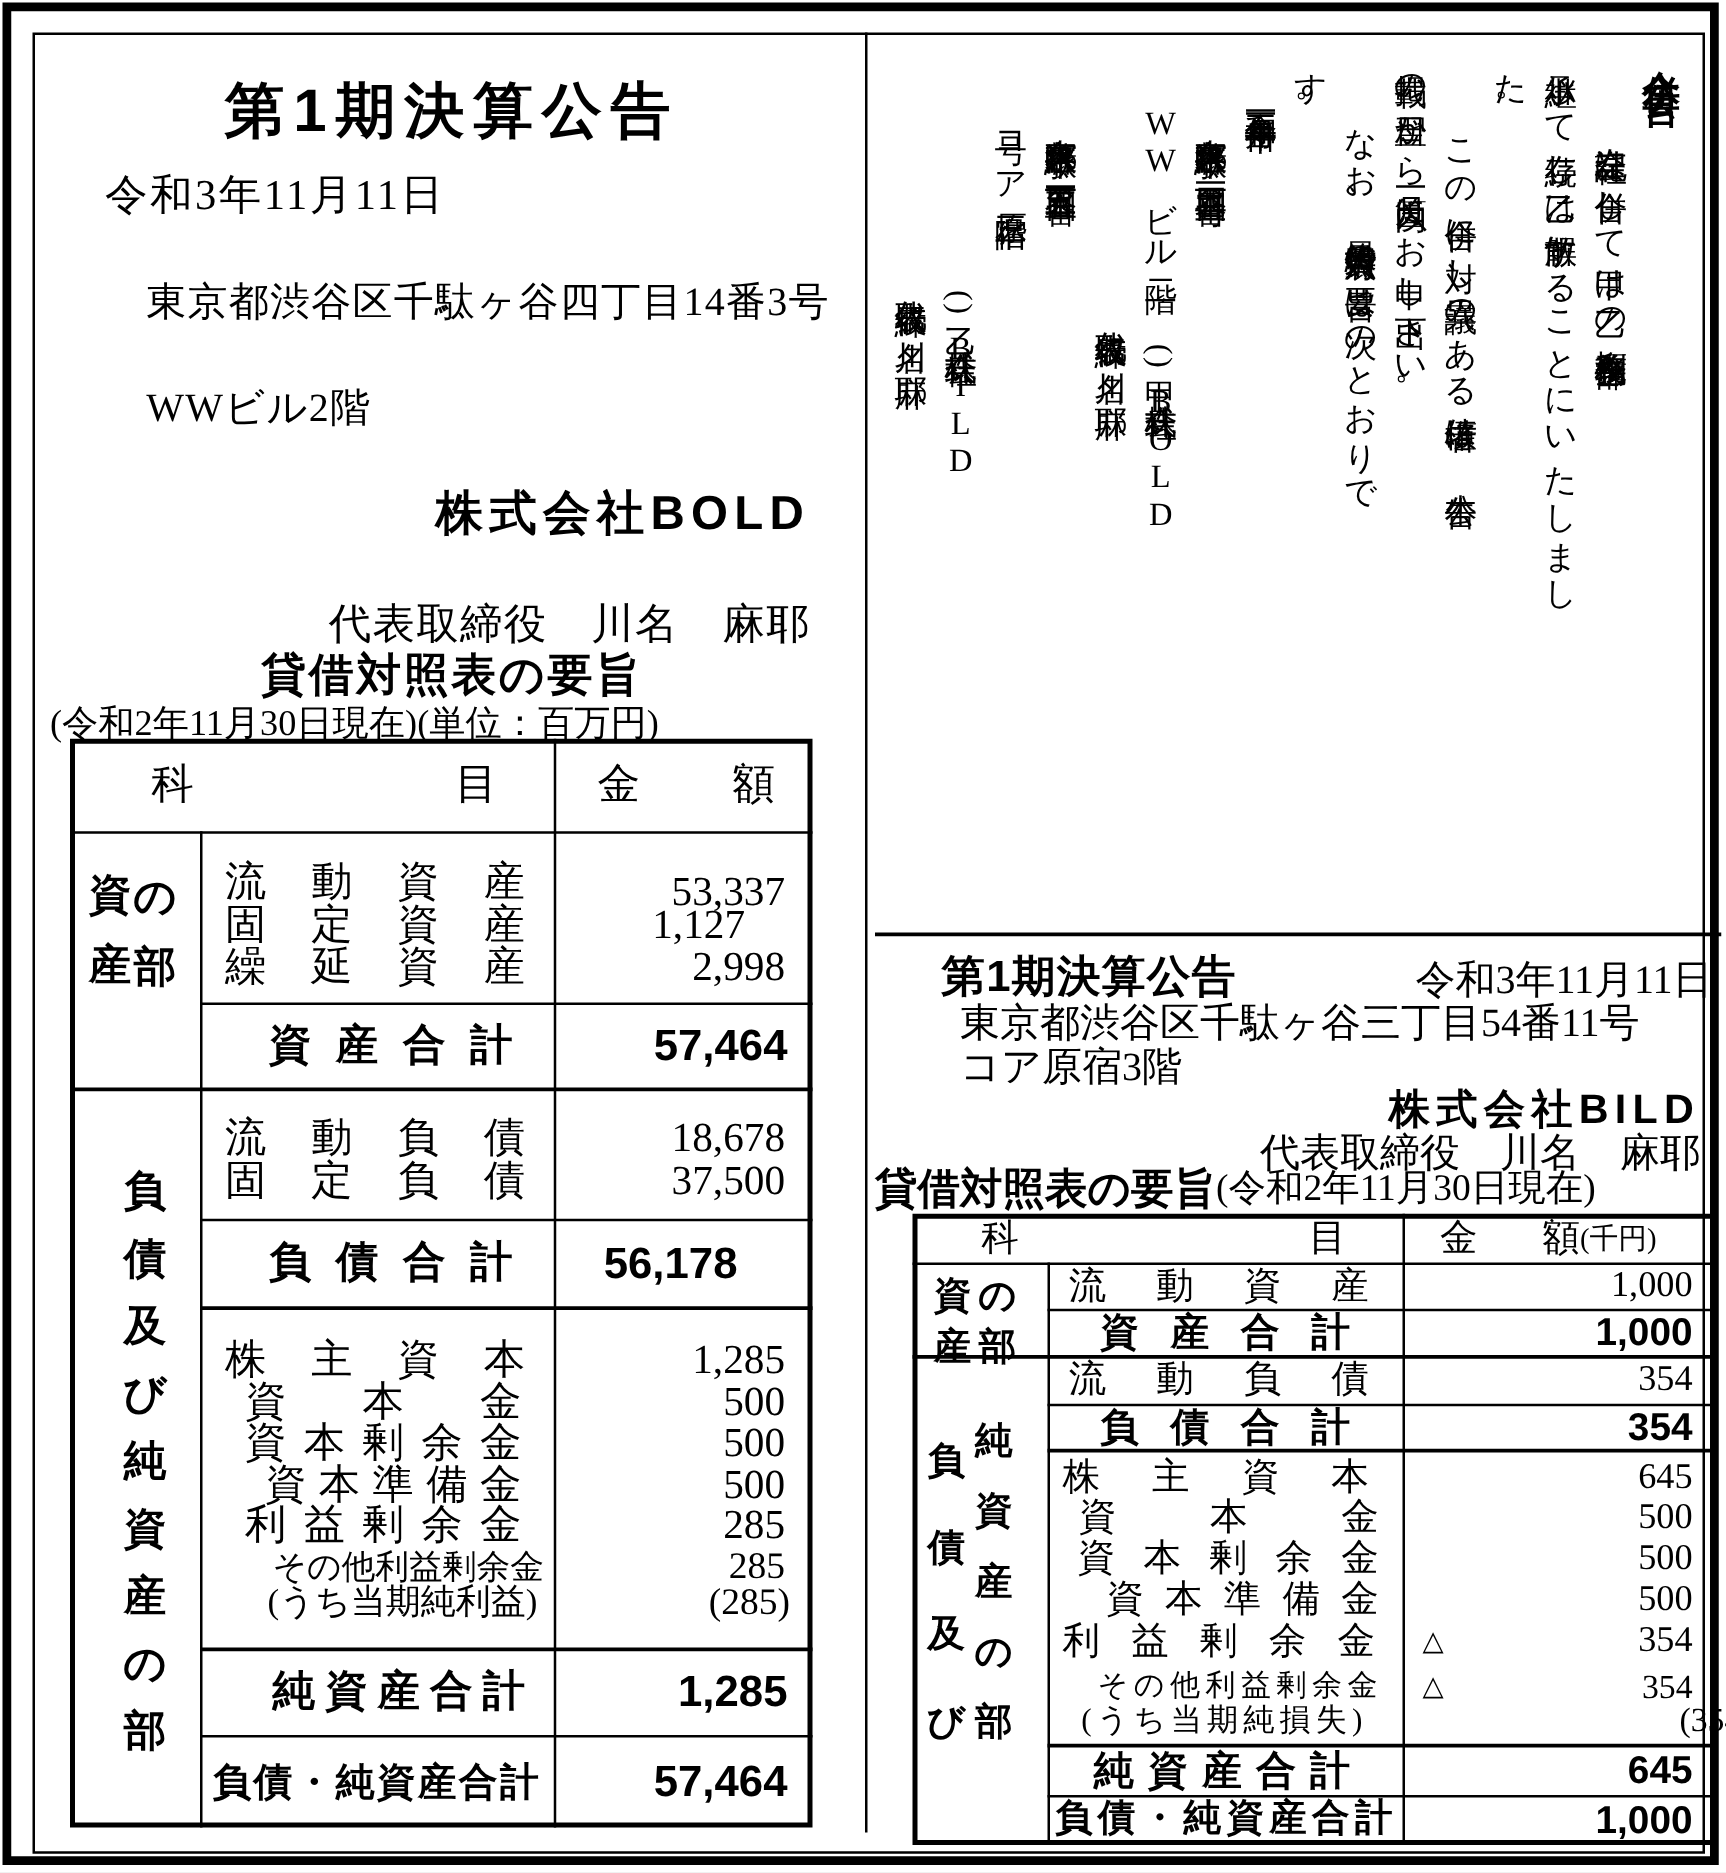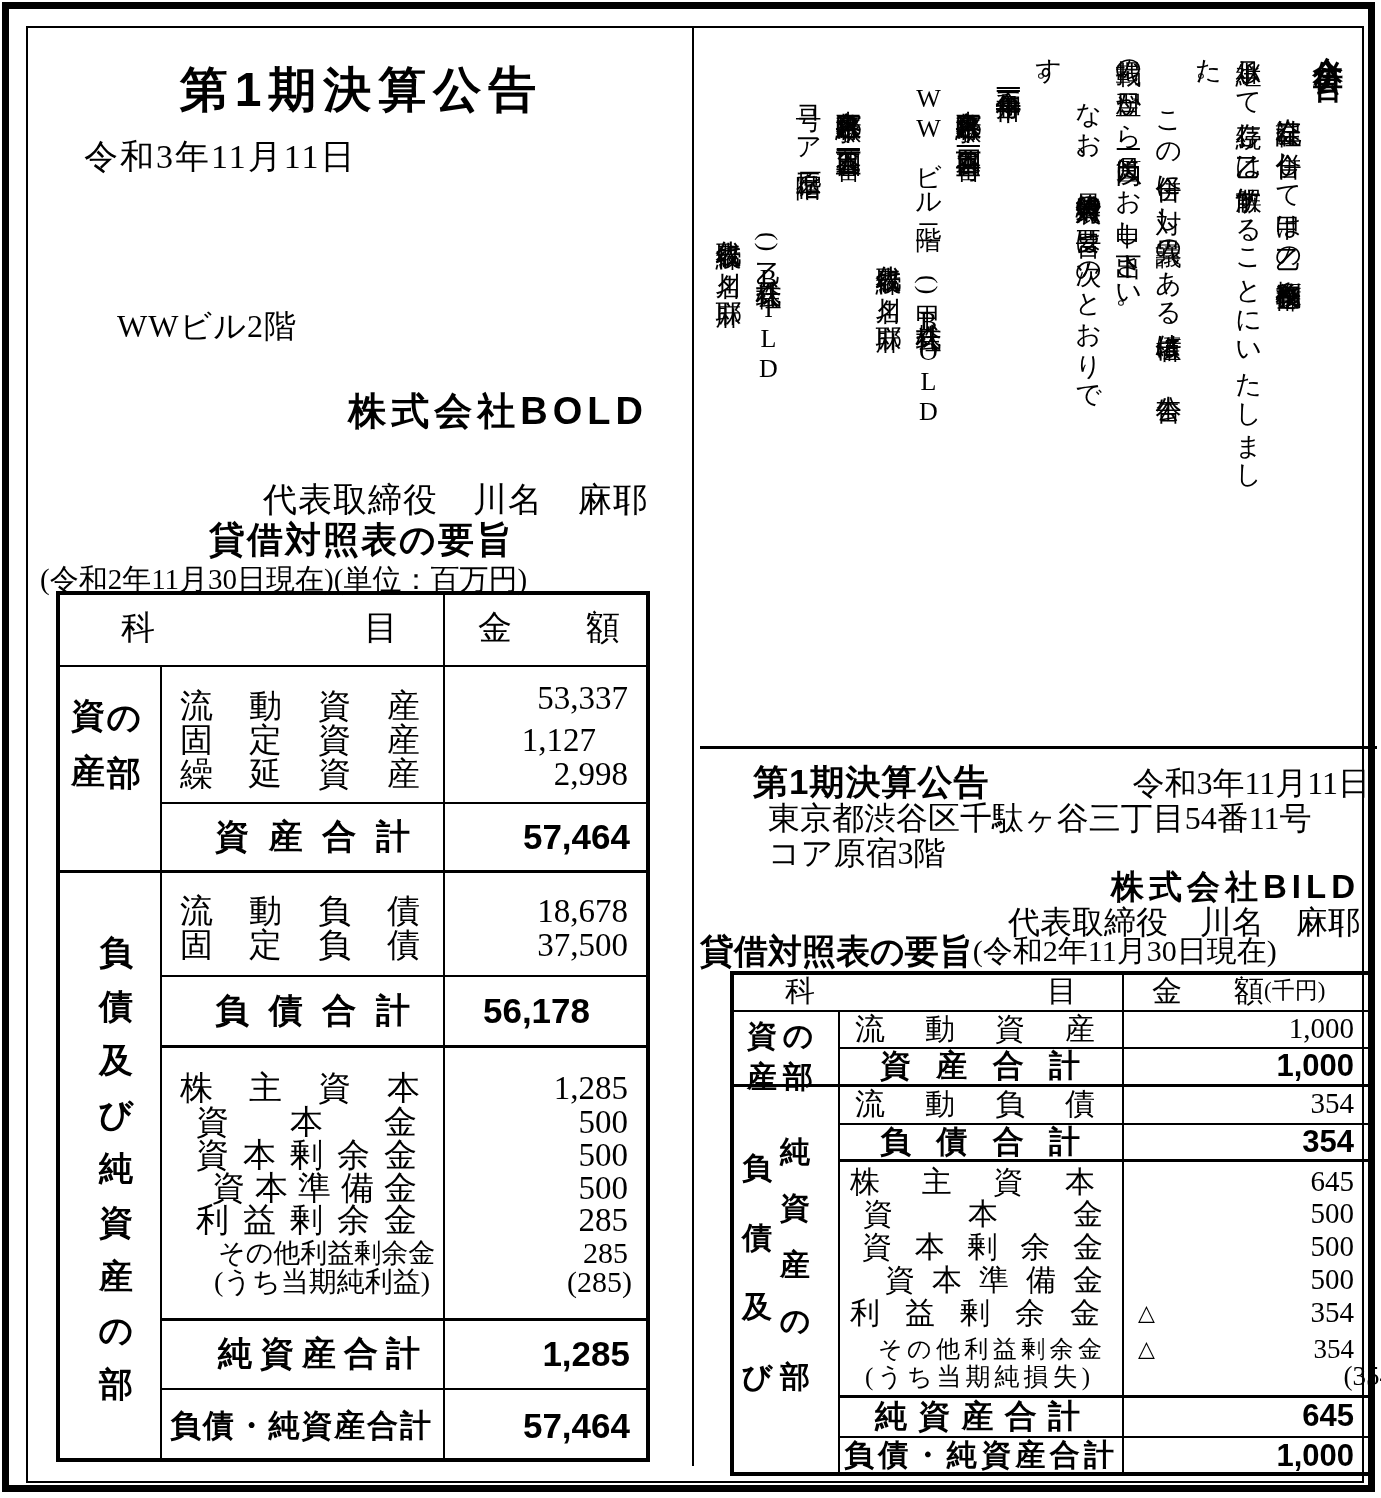--- a/index.html
+++ b/index.html
@@ -36,20 +36,23 @@
   <div class="abs" style="left:26px;top:26px;width:1338px;height:1457px;border:2px solid #000;box-sizing:border-box;"></div>
 
   <div class="ln" style="left:692px;top:26px;width:2px;height:1440px;"></div>
 
   <div class="cell gothic" style="left:30px;top:58px;width:663px;height:64px;justify-content:center;font-size:48px;letter-spacing:7px;">
     <span>第1期決算公告</span>
   </div>
   <div class="cell serif" style="left:84px;top:137px;height:40px;font-size:34px;letter-spacing:2px;">
     <span>令和3年11月11日</span>
   </div>
+  <div class="cell serif" style="left:117px;top:221px;height:40px;font-size:32px;letter-spacing:1px;">
+    <span>東京都渋谷区千駄ヶ谷四丁目14番3号</span>
+  </div>
   <div class="cell serif" style="left:117px;top:306px;height:40px;font-size:32px;letter-spacing:1px;">
     <span>WWビル2階</span>
   </div>
   <div class="cell gothic" style="right:733px;top:389px;height:44px;font-size:38px;letter-spacing:5px;">
     <span>株式会社BOLD</span>
   </div>
   <div class="cell serif" style="right:733px;top:480px;height:40px;font-size:34px;letter-spacing:1px;">
     <span>代表取締役　川名　麻耶</span>
   </div>
   <div class="cell gothic" style="left:30px;top:520px;width:663px;height:40px;justify-content:center;font-size:36px;letter-spacing:2px;">
@@ -89,21 +92,21 @@
         <span>部</span>
       </div>
   </div>
 
   <div class="cell serif spread" style="left:160px;top:688px;width:283px;height:36px;padding:0 23px 0 20px;font-size:33px;">
       <span>流</span>
       <span>動</span>
       <span>資</span>
       <span>産</span>
     </div>
-  <div class="cell serif amt" style="left:443px;top:680px;width:207px;height:36px;padding-right:22px;font-size:33px;">
+  <div class="cell serif amt" style="left:443px;top:696px;width:207px;height:36px;padding-right:22px;font-size:33px;">
     <span>53,337</span>
     </div>
   <div class="cell serif spread" style="left:160px;top:722px;width:283px;height:36px;padding:0 23px 0 20px;font-size:33px;">
       <span>固</span>
       <span>定</span>
       <span>資</span>
       <span>産</span>
     </div>
   <div class="cell serif amt" style="left:443px;top:722px;width:175px;height:36px;padding-right:22px;font-size:33px;">
     <span>1,127</span>

